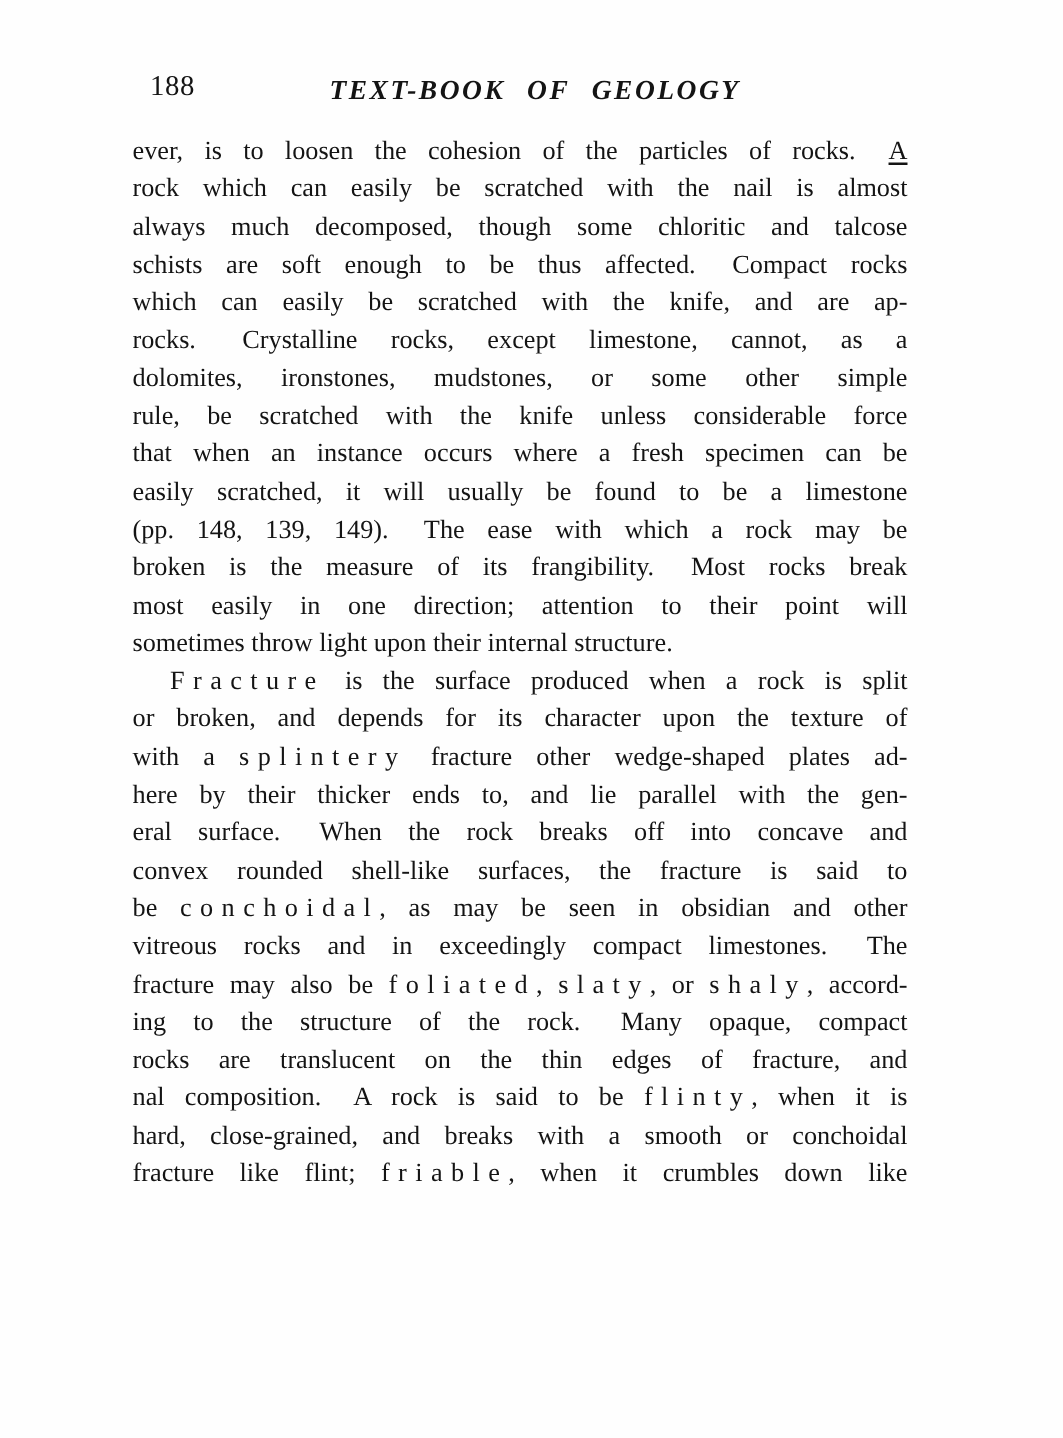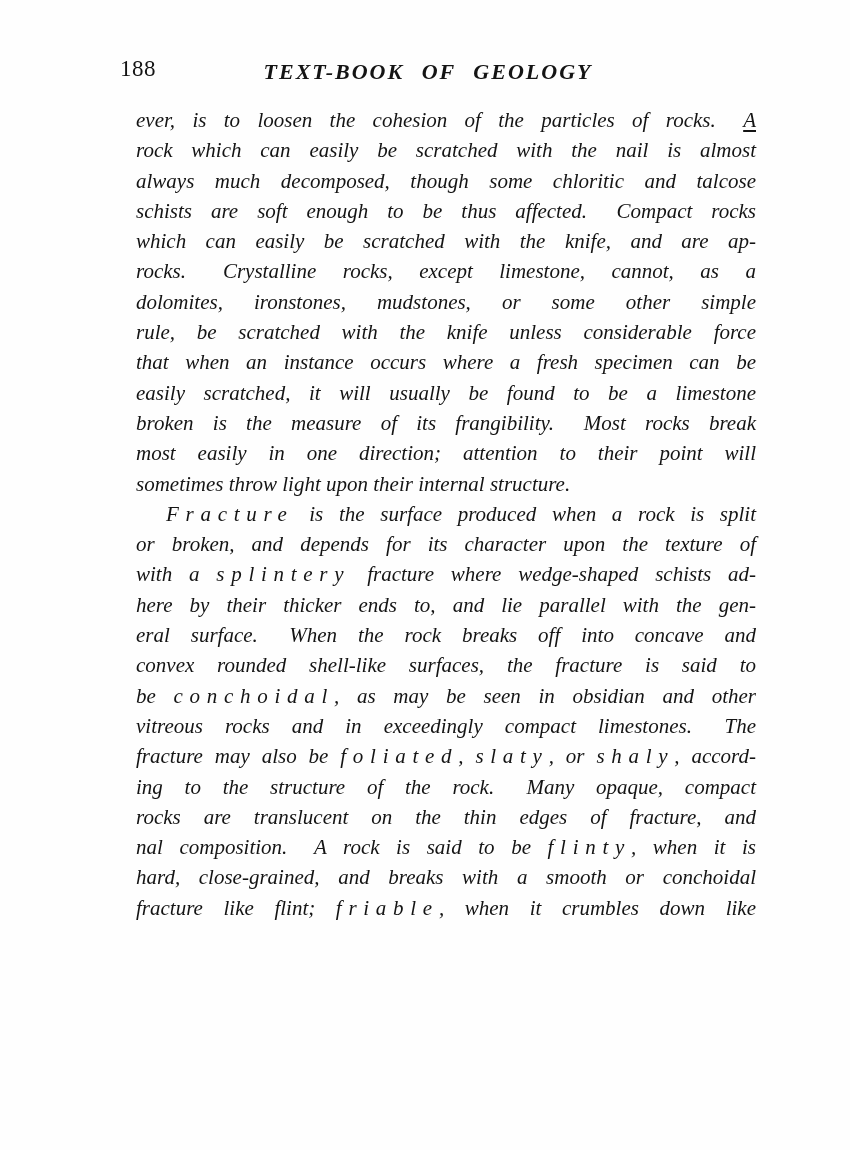--- a/index.html
+++ b/index.html
@@ -37,24 +37,23 @@
     width: 100%;
     text-align: center;
     font-style: italic;
     font-weight: bold;
     font-size: 22px;
     letter-spacing: 2px;
     word-spacing: 10px;
   }
   .page-body {
     position: absolute;
-    left: 136px;
+    left: 106px;
     top: 105px;
     width: 620px;
-    font-style: italic;
   }
   .line {
     line-height: 30.3px;
     font-size: 21px;
     text-align: justify;
     text-align-last: justify;
     white-space: normal;
   }
   .line.no-justify {
     text-align-last: left;
@@ -82,26 +81,27 @@
       <div class="line"><span>ever, is to loosen the cohesion of the particles of rocks.  </span><span class="ul">A</span></div>
       <div class="line"><span>rock which can easily be scratched with the nail is almost</span></div>
       <div class="line"><span>always much decomposed, though some chloritic and talcose</span></div>
       <div class="line"><span>schists are soft enough to be thus affected.  Compact rocks</span></div>
       <div class="line"><span>which can easily be scratched with the knife, and are ap-</span></div>
       <div class="line"><span>rocks.  Crystalline rocks, except limestone, cannot, as a</span></div>
       <div class="line"><span>dolomites, ironstones, mudstones, or some other simple</span></div>
       <div class="line"><span>rule, be scratched with the knife unless considerable force</span></div>
       <div class="line"><span>that when an instance occurs where a fresh specimen can be</span></div>
       <div class="line"><span>easily scratched, it will usually be found to be a limestone</span></div>
+      <div class="line"><span>(pp. 148, 139, 149).  The ease with which a rock may be</span></div>
       <div class="line"><span>broken is the measure of its frangibility.  Most rocks break</span></div>
       <div class="line"><span>most easily in one direction; attention to their point will</span></div>
       <div class="line no-justify"><span>sometimes throw light upon their internal structure.</span></div>
       <div class="line indent"><span class="sp">Fracture</span><span> is the surface produced when a rock is split</span></div>
       <div class="line"><span>or broken, and depends for its character upon the texture of</span></div>
-      <div class="line"><span>with a </span><span class="sp">splintery</span><span> fracture where wedge-shaped schists ad-</span></div>
+      <div class="line"><span>with a </span><span class="sp">splintery</span><span> fracture other wedge-shaped plates ad-</span></div>
       <div class="line"><span>here by their thicker ends to, and lie parallel with the gen-</span></div>
       <div class="line"><span>eral surface.  When the rock breaks off into concave and</span></div>
       <div class="line"><span>convex rounded shell-like surfaces, the fracture is said to</span></div>
       <div class="line"><span>be </span><span class="sp">conchoidal</span><span>, as may be seen in obsidian and other</span></div>
       <div class="line"><span>vitreous rocks and in exceedingly compact limestones.  The</span></div>
       <div class="line"><span>fracture may also be </span><span class="sp">foliated</span><span>, </span><span class="sp">slaty</span><span>, or </span><span class="sp">shaly</span><span>, accord-</span></div>
       <div class="line"><span>ing to the structure of the rock.  Many opaque, compact</span></div>
       <div class="line"><span>rocks are translucent on the thin edges of fracture, and</span></div>
       <div class="line"><span>nal composition.  A rock is said to be </span><span class="sp">flinty</span><span>, when it is</span></div>
       <div class="line"><span>hard, close-grained, and breaks with a smooth or conchoidal</span></div>

